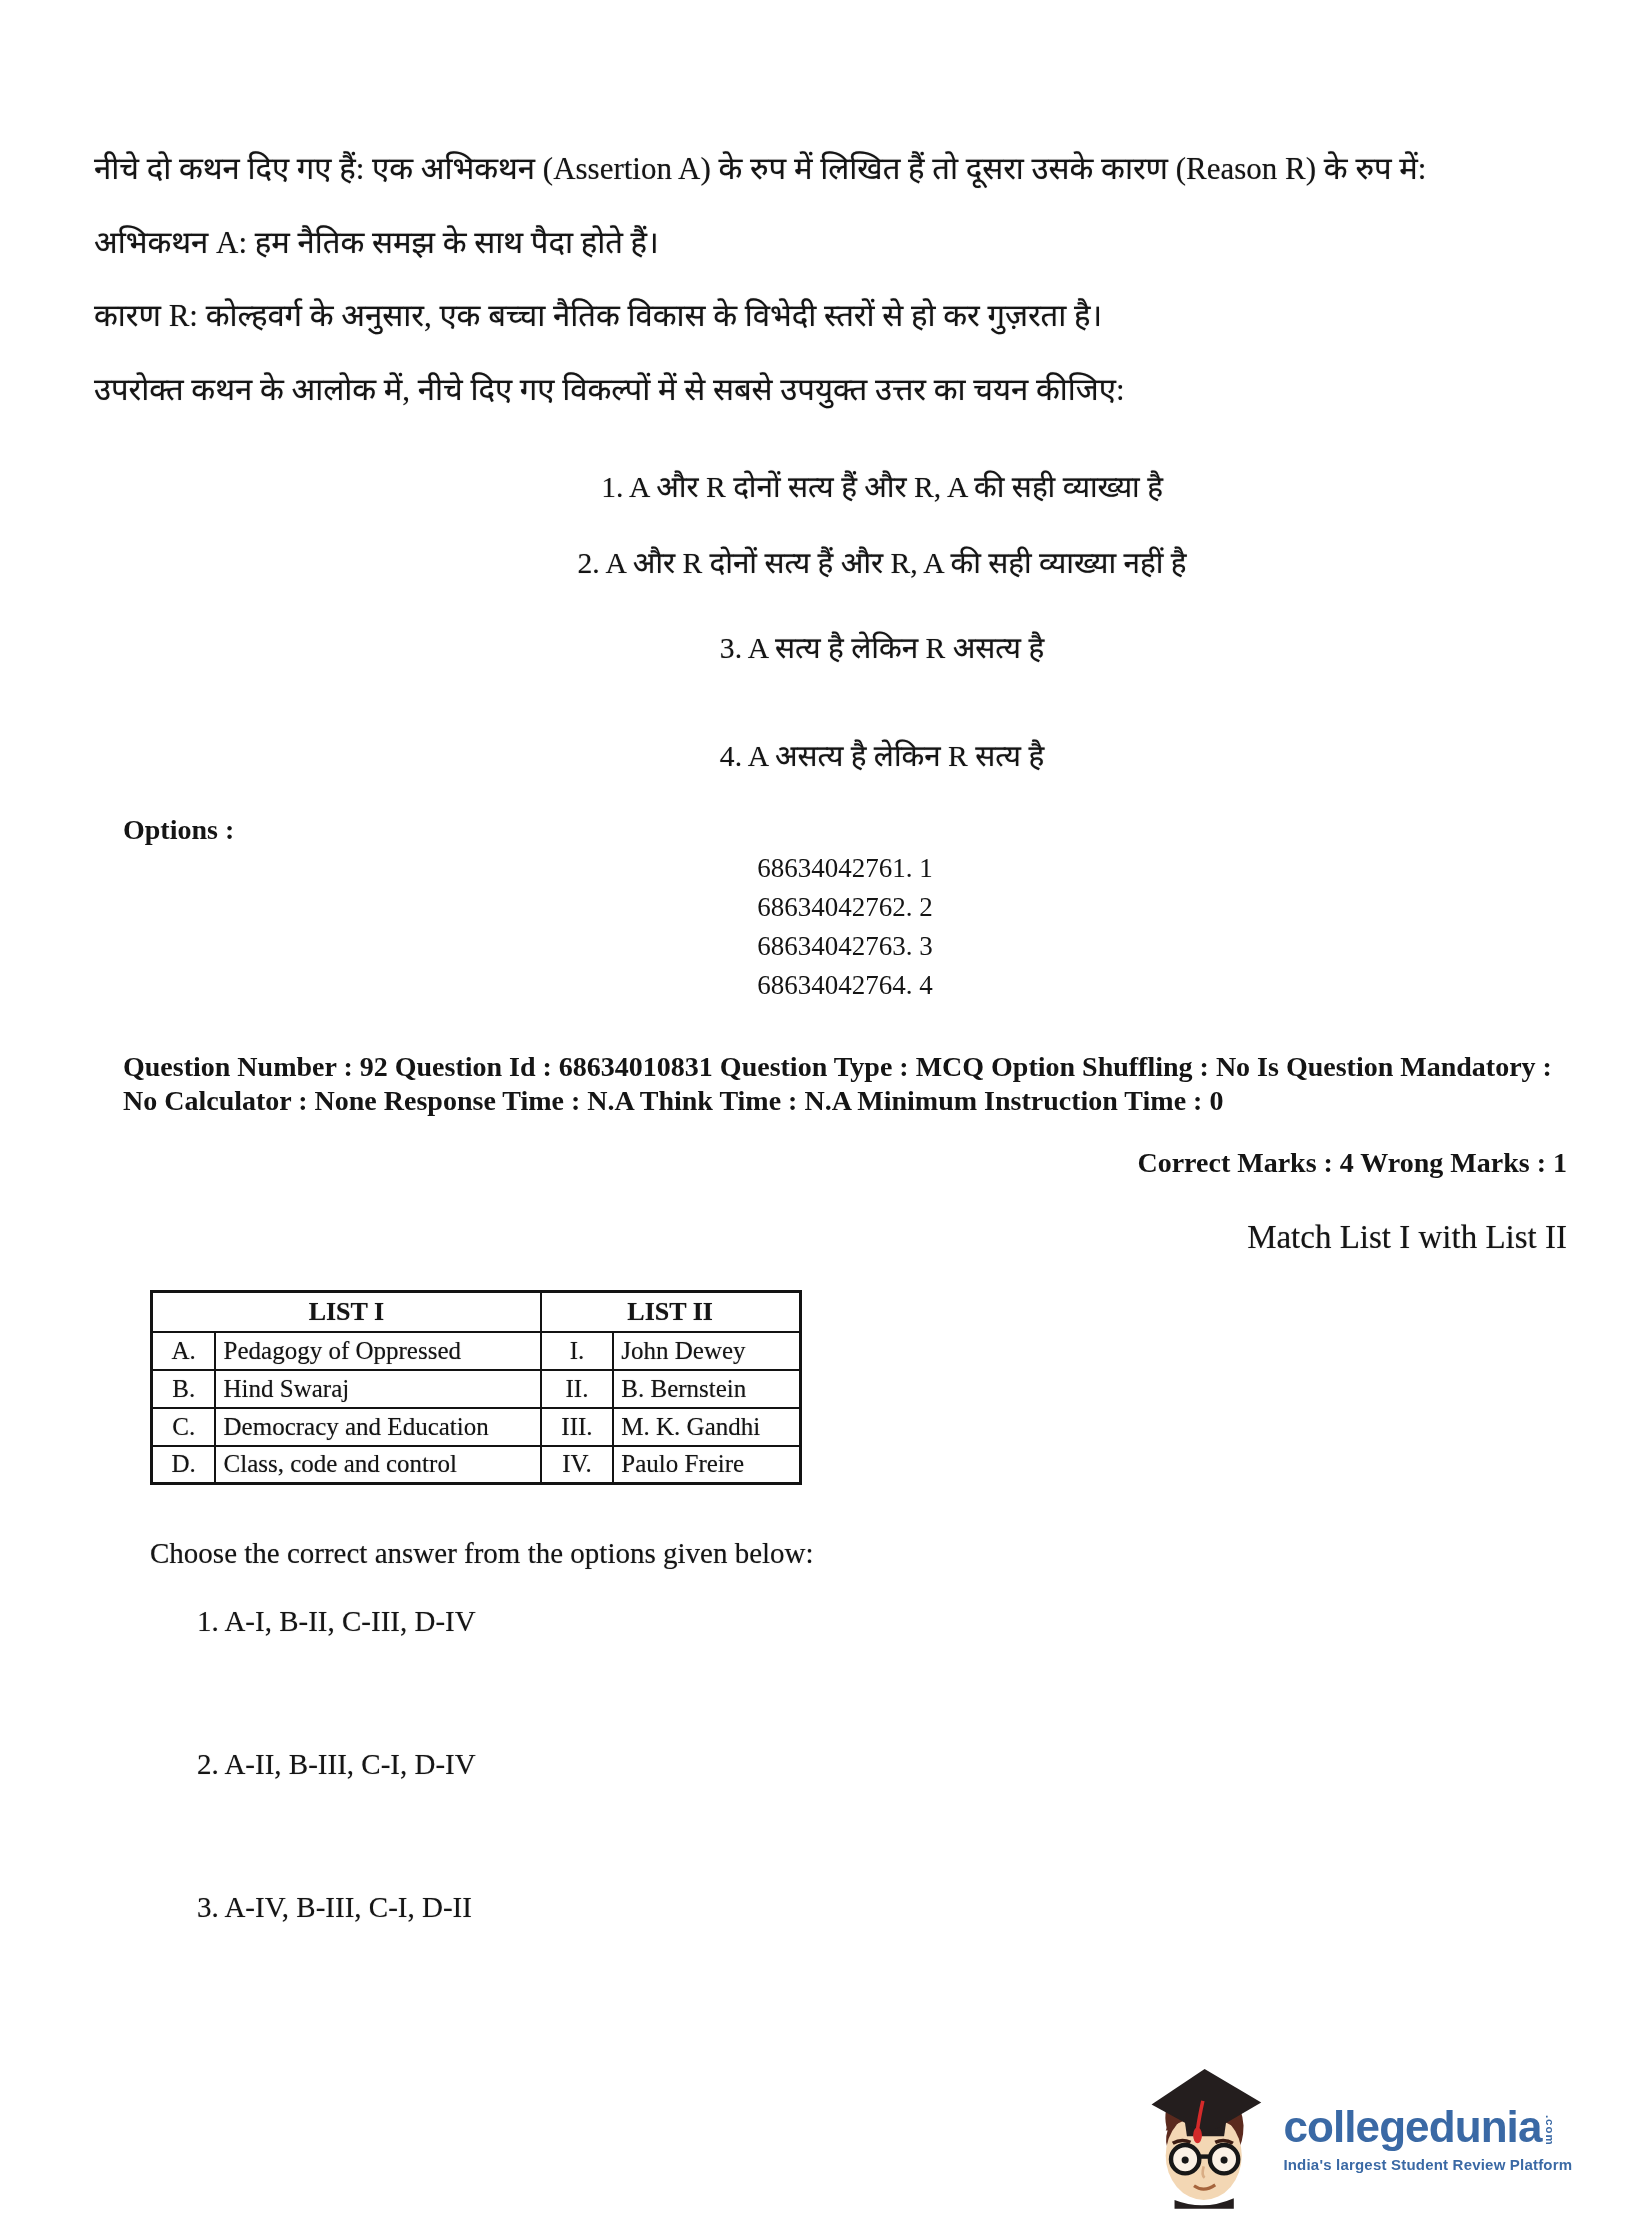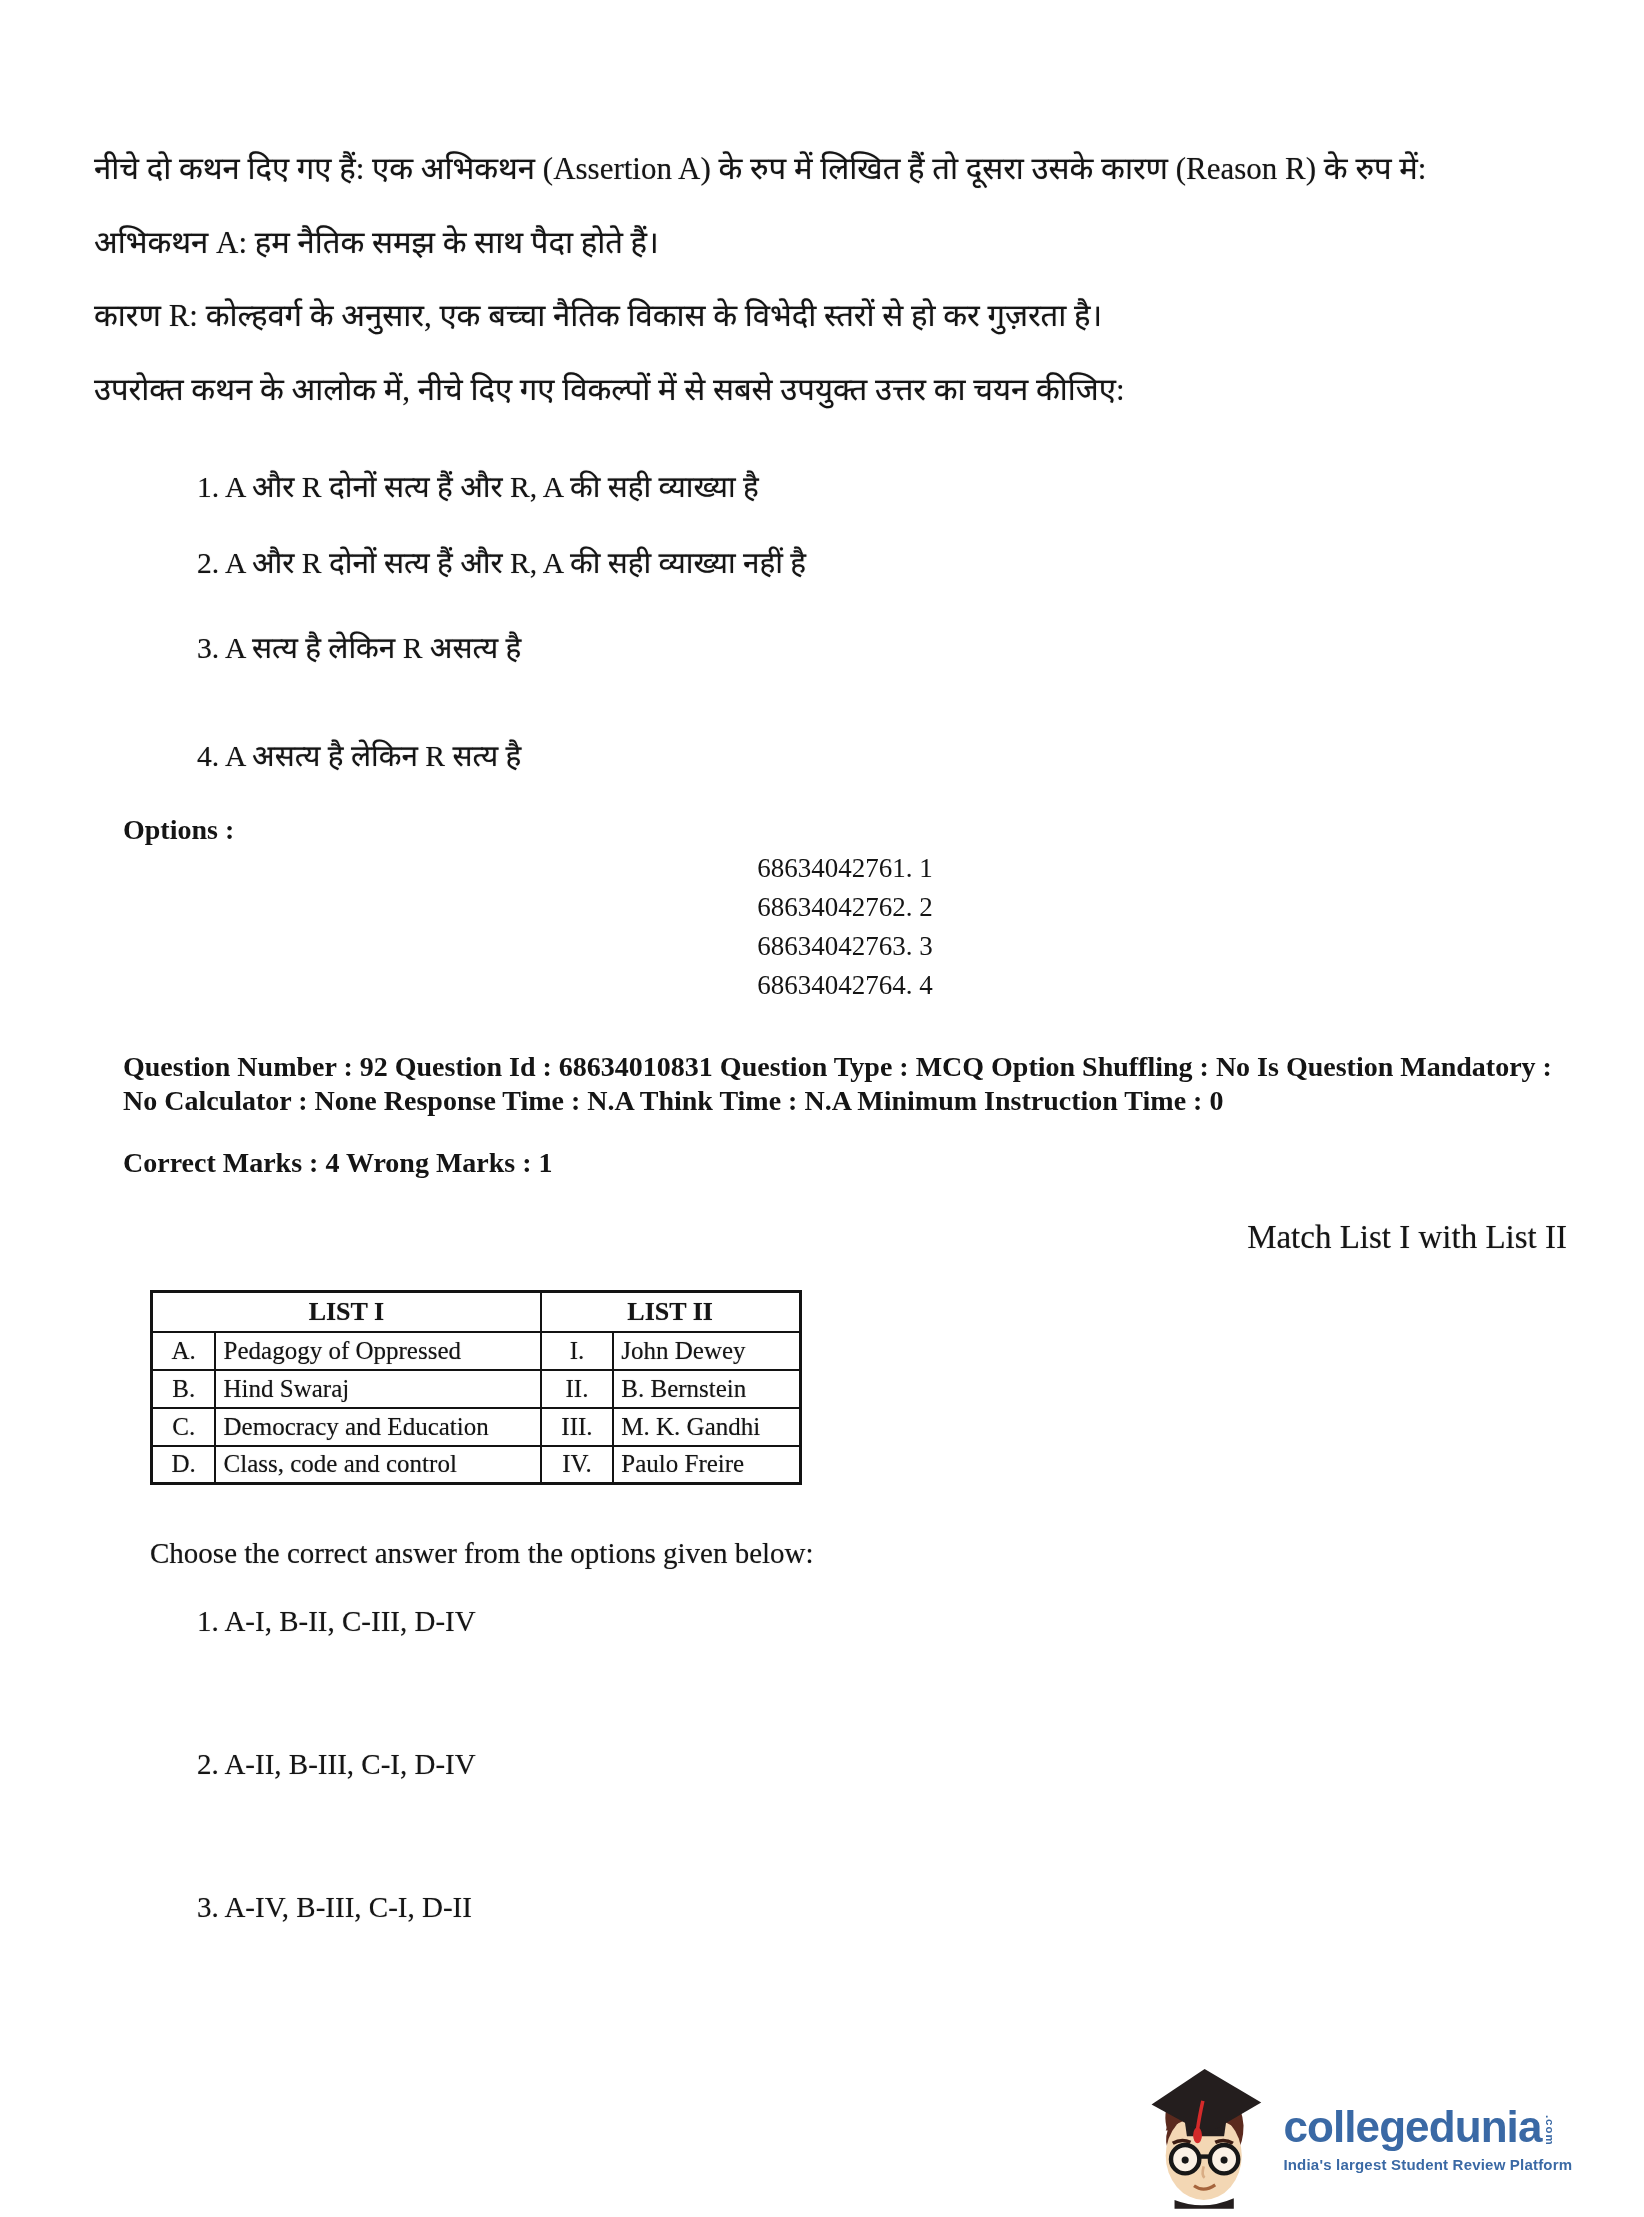--- a/index.html
+++ b/index.html
@@ -28,21 +28,21 @@
   }
 
   
   .hi-para {
     font-size: 31px;
     line-height: 54px;
     margin: 0;
   }
   .hi-para + .hi-para { margin-top: 19.7px; }
   .hi-instruction { margin-top: 21.5px; }
-  .hi-options { margin-top: 43px; padding-left: 103px; }
+  .hi-options { margin-top: 43px; padding-left: 103px; text-align: center; }
   .hi-opt { font-size: 29.6px; line-height: 54px; }
   .hi-opt-2 { margin-top: 22.4px; }
   .hi-opt-3 { margin-top: 31px; }
   .hi-opt-4 { margin-top: 54px; }
 
   
   .options-heading {
     margin-top: 27px;
     margin-left: 29px;
     font-size: 28px;
@@ -60,20 +60,21 @@
     font-weight: bold;
     font-size: 28px;
     line-height: 34px;
   }
   .meta-marks {
     margin-top: 2px;
     margin-left: 29px;
     font-weight: bold;
     font-size: 28px;
     line-height: 34px;
+    text-align: right;
   }
 
   
   .match-heading {
     margin-top: 38px;
     font-size: 33px;
     line-height: 39px;
     text-align: right;
   }
   table.match-table {

